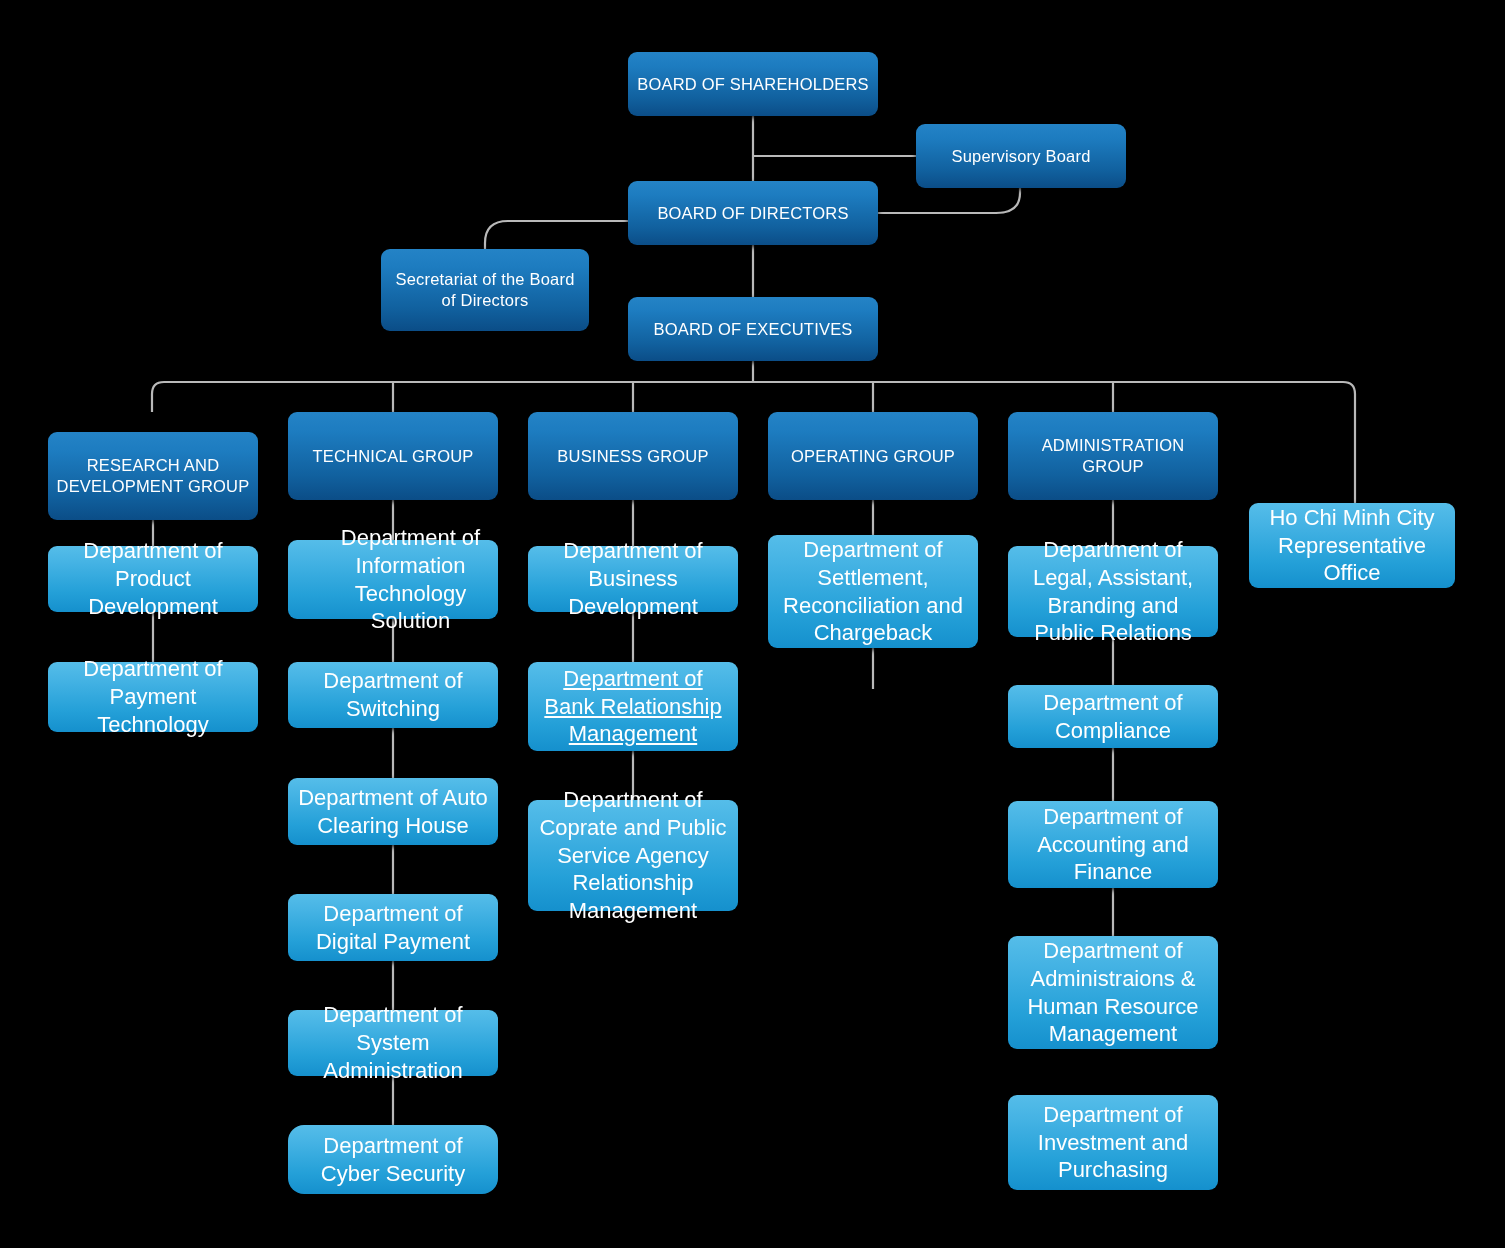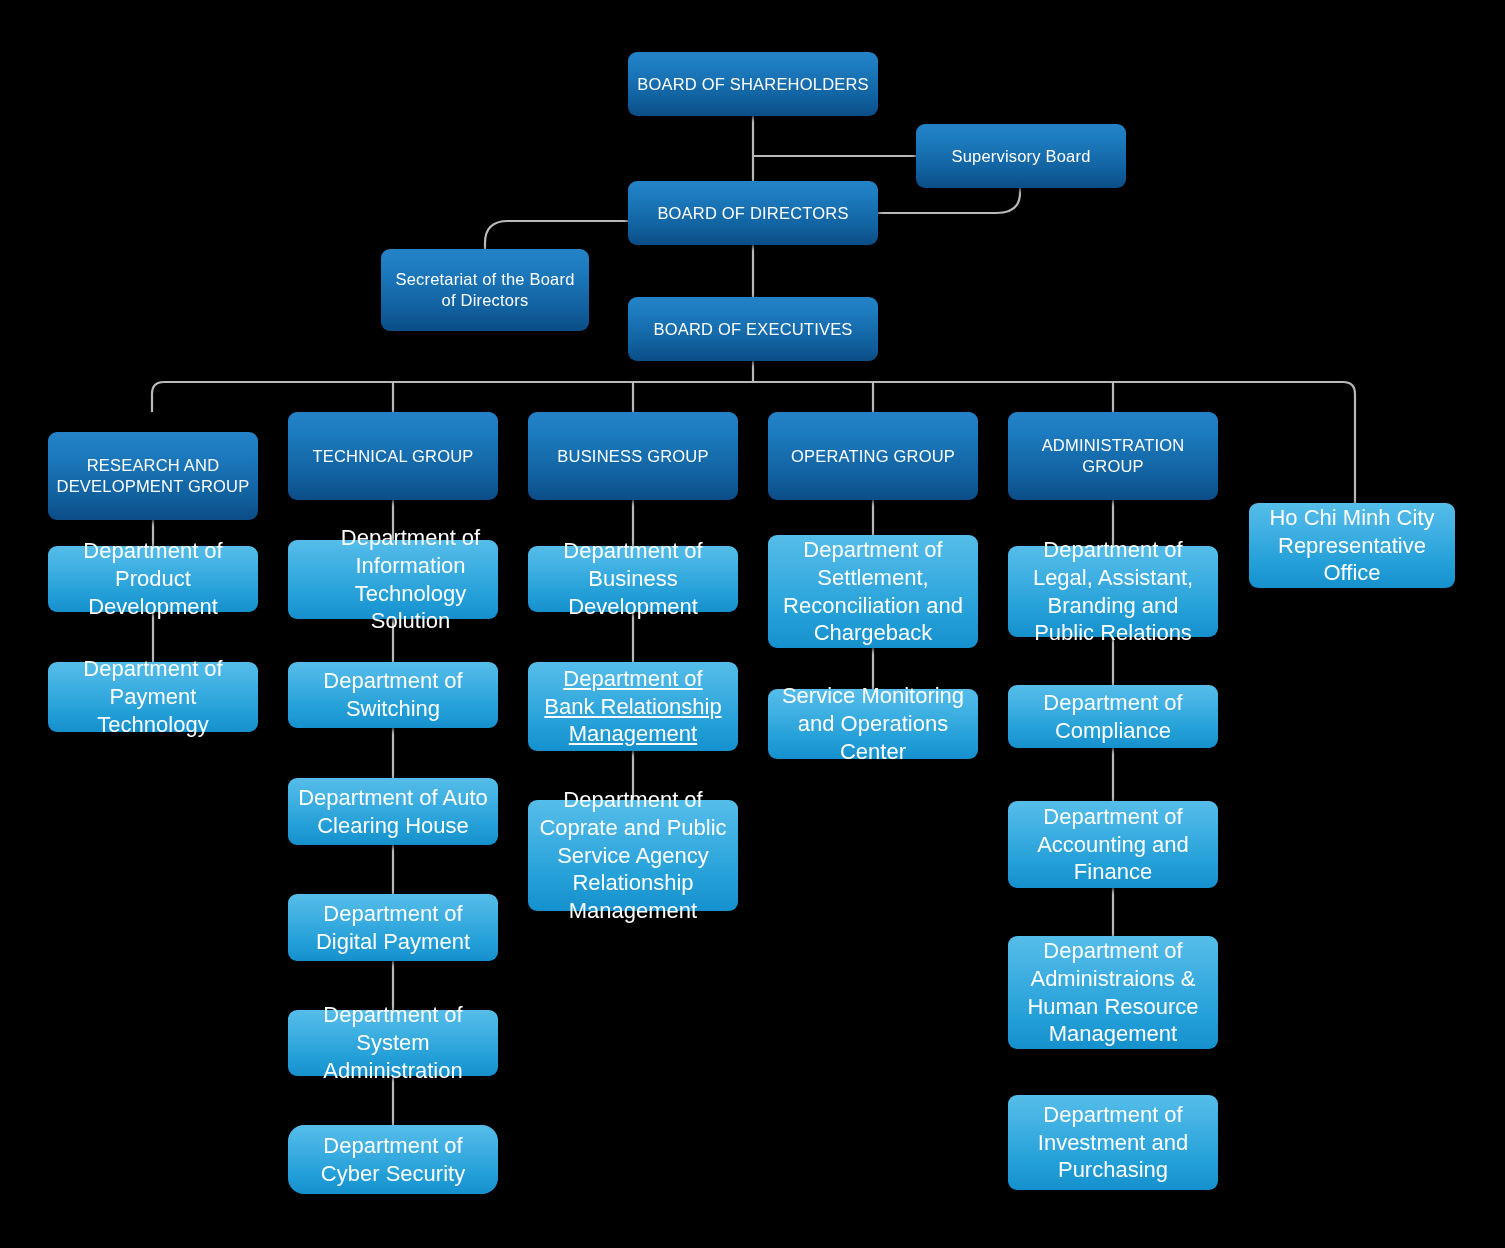--- a/index.html
+++ b/index.html
@@ -170,23 +170,20 @@
   <div class="node light" style="left:528px; top:662px; width:210px; height:89px;text-decoration:underline;">
     <span>Department of Bank Relationship Management</span>
   </div>
   <div class="node light" style="left:528px; top:800px; width:210px; height:111px;">
     <span>Department of Coprate and Public Service Agency Relationship Management</span>
   </div>
 
   <div class="node light" style="left:768px; top:535px; width:210px; height:113px;">
     <span>Department of Settlement, Reconciliation and Chargeback</span>
   </div>
-  <div class="node light" style="left:768px; top:689px; width:210px; height:70px;">
-    <span>Service Monitoring and Operations Center</span>
-  </div>
 
   <div class="node light" style="left:1008px; top:546px; width:210px; height:91px;">
     <span>Department of Legal, Assistant, Branding and Public Relations</span>
   </div>
   <div class="node light" style="left:1008px; top:685px; width:210px; height:63px;">
     <span>Department of Compliance</span>
   </div>
   <div class="node light" style="left:1008px; top:801px; width:210px; height:87px;">
     <span>Department of Accounting and Finance</span>
   </div>

